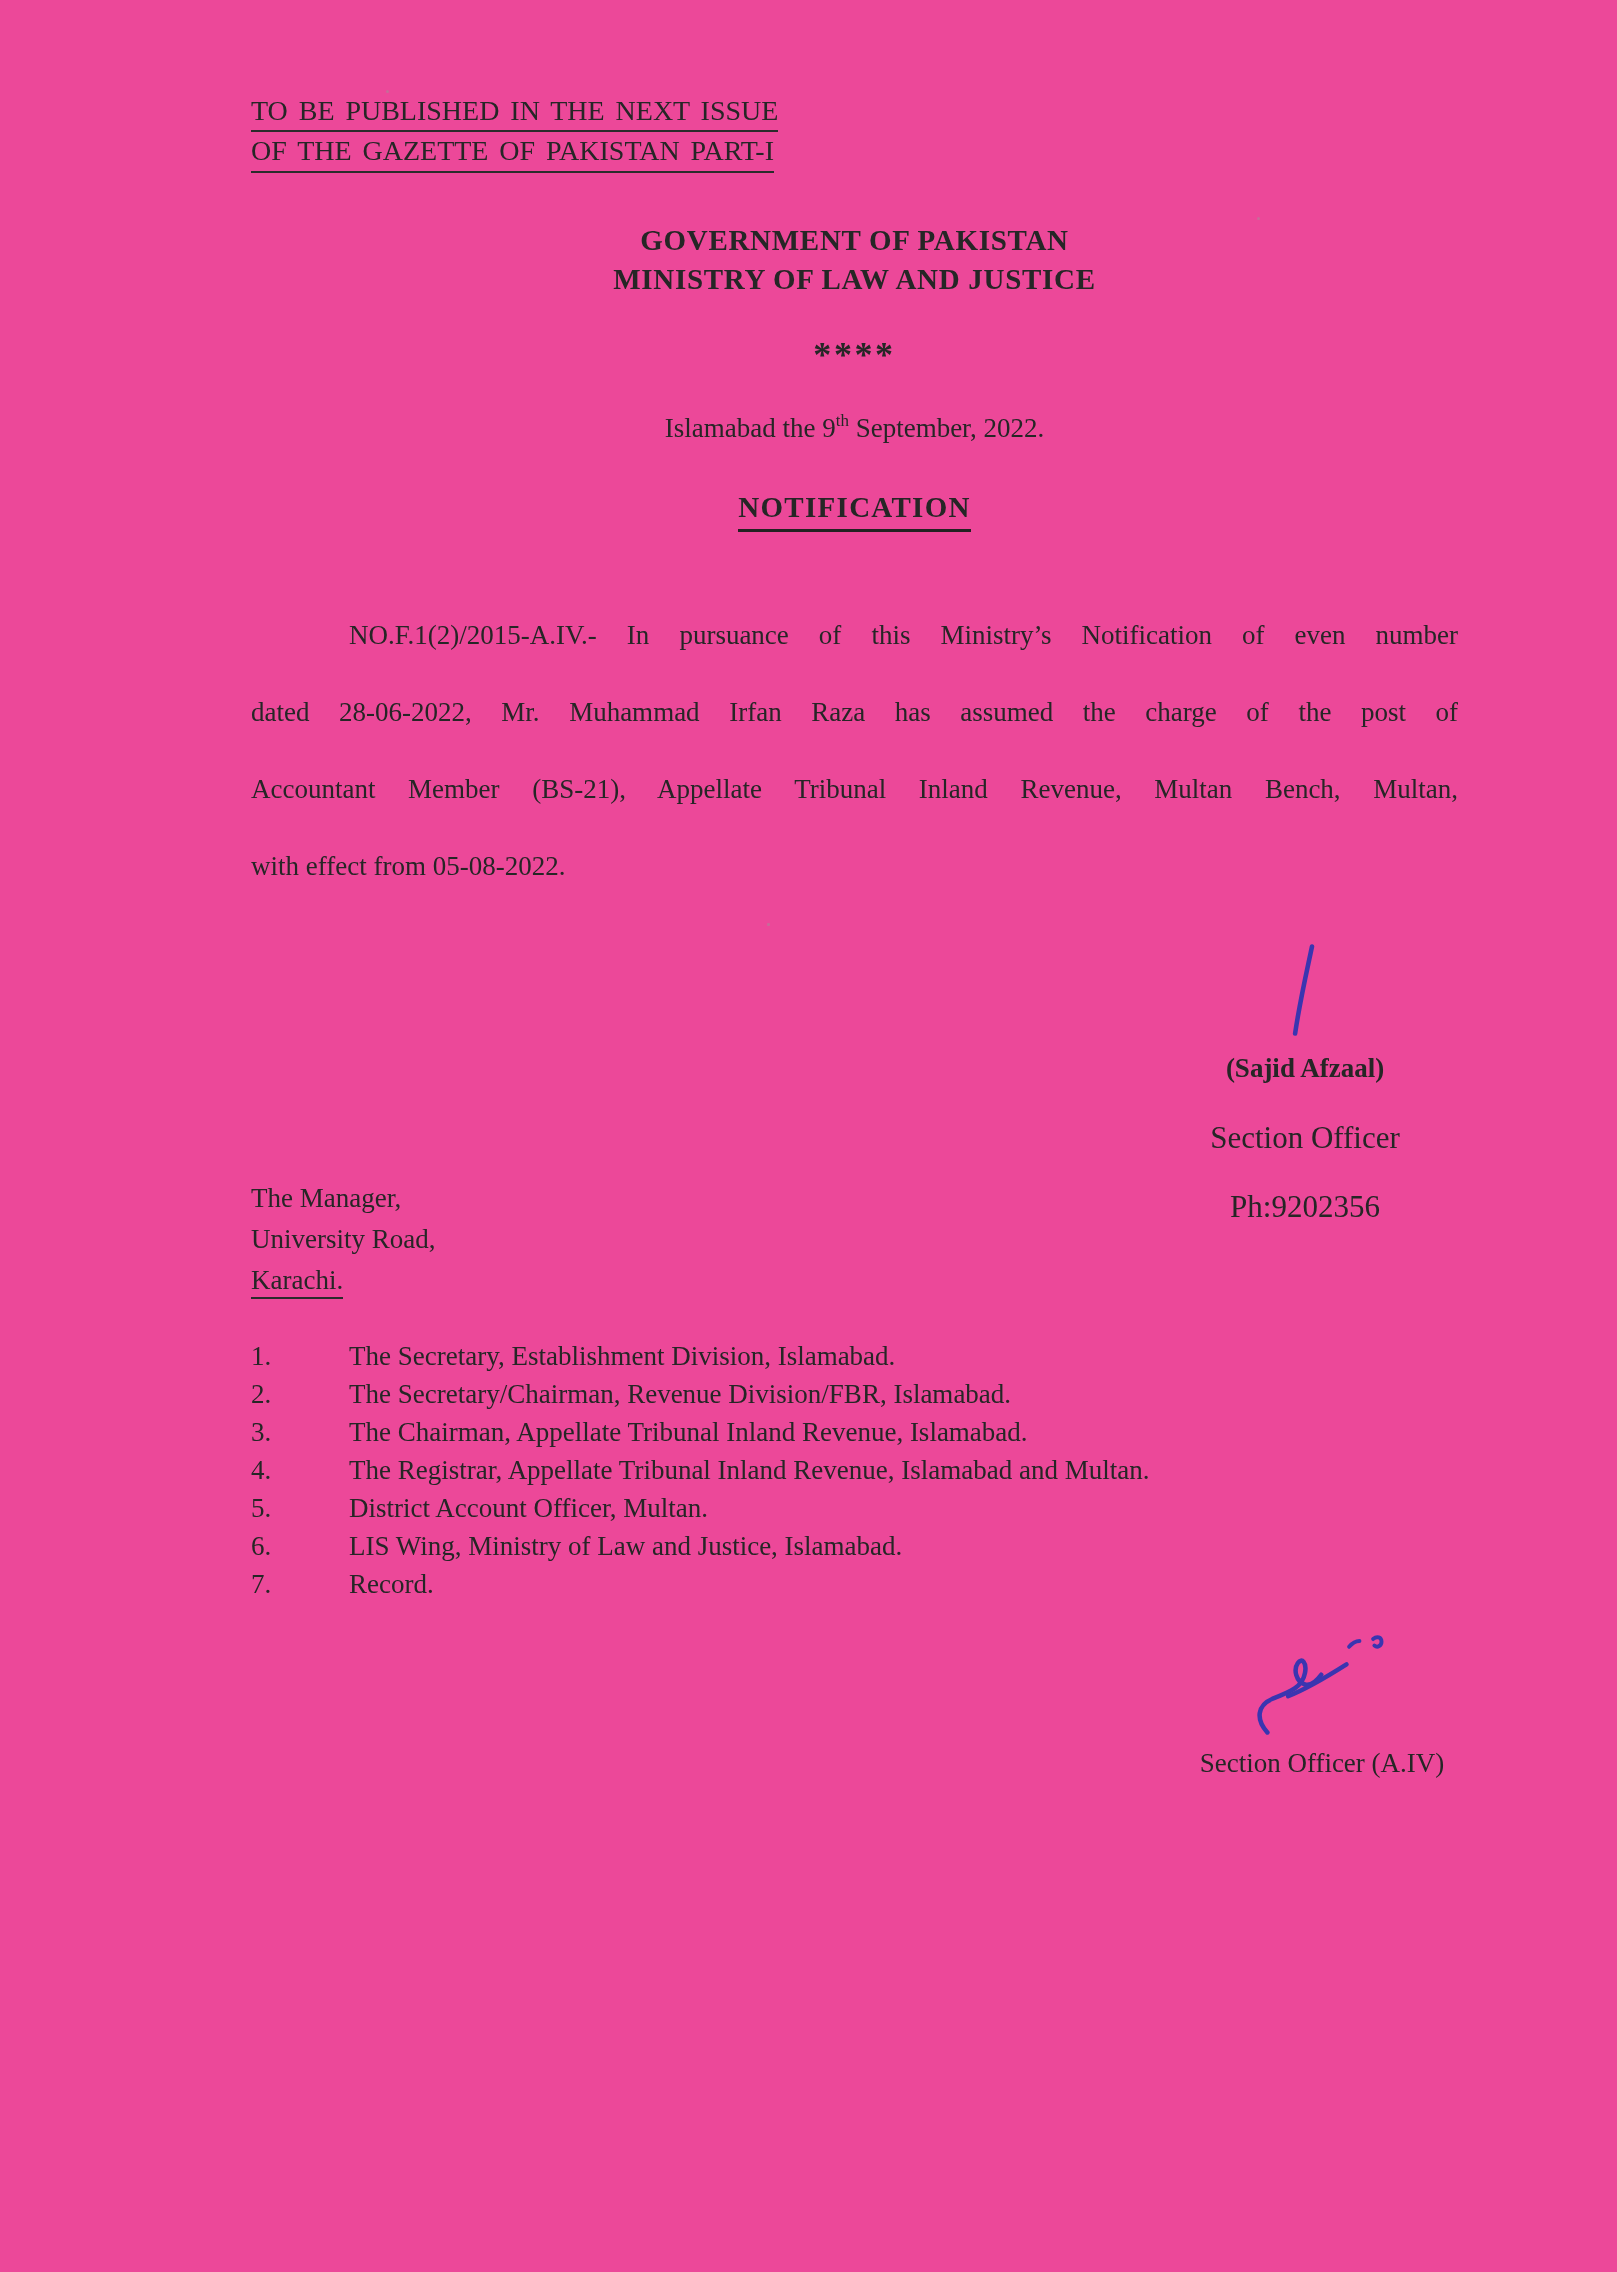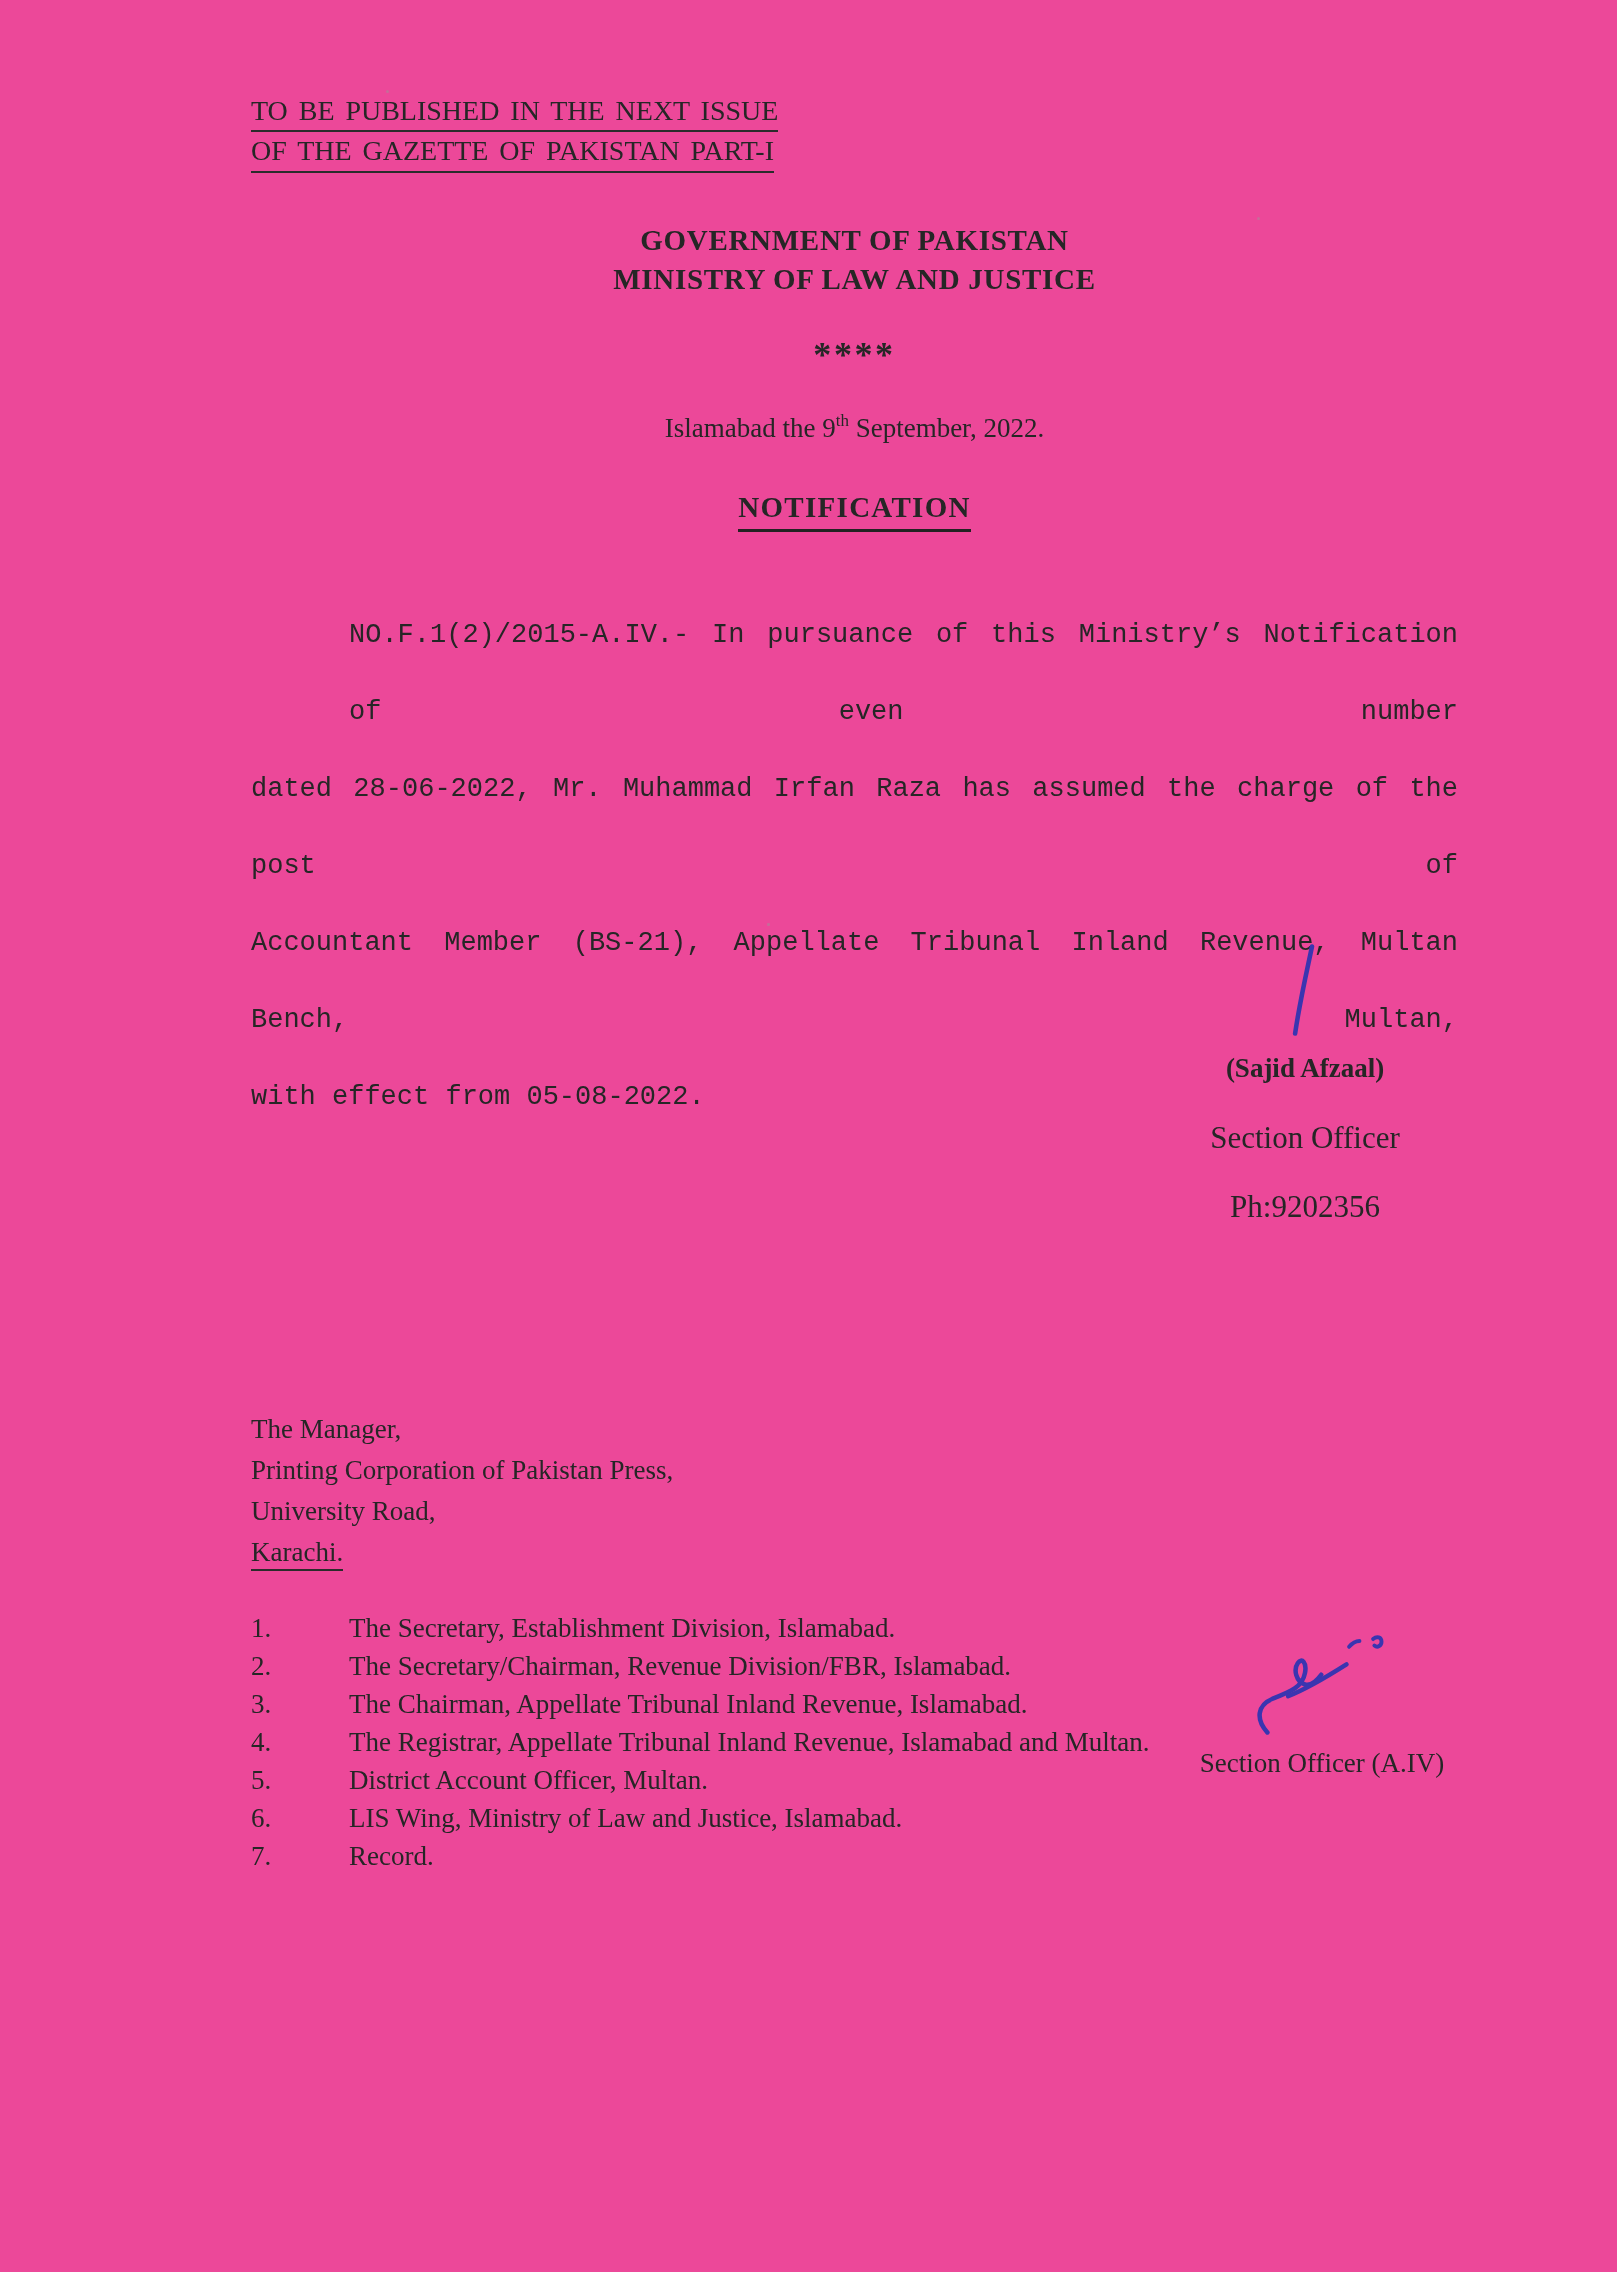--- a/index.html
+++ b/index.html
@@ -21,21 +21,21 @@
   
   .letterhead { margin-top:48px; text-align:center; font-size:29px; font-weight:bold; line-height:39px; letter-spacing:0.7px; }
   .stars { margin-top:42px; text-align:center; font-size:36px; font-weight:bold; line-height:29px; letter-spacing:2.6px; }
   
   .dateline { margin-top:40px; text-align:center; font-size:27px; line-height:36px; }
   .dateline .sup { font-size:17px; position:relative; top:-10.4px; }
   
   .doc-title { margin-top:38px; text-align:center; font-size:29px; line-height:39px; }
   .doc-title .t { font-weight:bold; letter-spacing:1.3px; border-bottom:3.3px solid #222; padding-bottom:2px; display:inline-block; }
   
-  .para { margin-top:65px; font-size:27px; line-height:77px; text-align:justify;font-family:Liberation Mono, monospace; }
+  .para { margin-top:65px; font-size:27px; line-height:77px; text-align:justify; }
   .para .line { text-align:justify; text-align-last:justify; }
   .para .line.first { padding-left:98px; }
   .para .line.last { text-align-last:left; }
   
   .sig-block-1 { position:absolute; top:941px; left:911px; width:286px; text-align:center; }
   .sig-block-1 svg { display:block; margin:0 auto; }
   .sig-block-1 .name { font-weight:bold; font-size:27px; line-height:34px; margin-top:11.7px; }
   .sig-block-1 .role, .sig-block-1 .phone { font-size:31px; line-height:33px;margin-top:36px; }
   
   .addressee { margin-top:273px; font-size:27px; line-height:41px; }
@@ -98,21 +98,20 @@
       <svg width="39" height="98" viewBox="0 0 60 150">
         <path d="M40 8 C33 42 22 88 14 142" fill="none" stroke="#3a35b0" stroke-width="7" stroke-linecap="round"></path>
       </svg>
       <div class="name">(Sajid Afzaal)</div>
       <div class="role">Section Officer</div>
       <div class="phone">Ph:9202356</div>
     </div>
 
     <div class="addressee">
       <div>The Manager,</div>
-      <div>Printing Corporation of Pakistan Press,</div>
       <div>University Road,</div>
       <div><span class="city">Karachi.</span></div>
     </div>
 
 
     <div class="copy-list">
       <div class="copy-row">
         <span class="num">1.</span>
         <span class="txt">The Secretary, Establishment Division, Islamabad.</span>
       </div>

